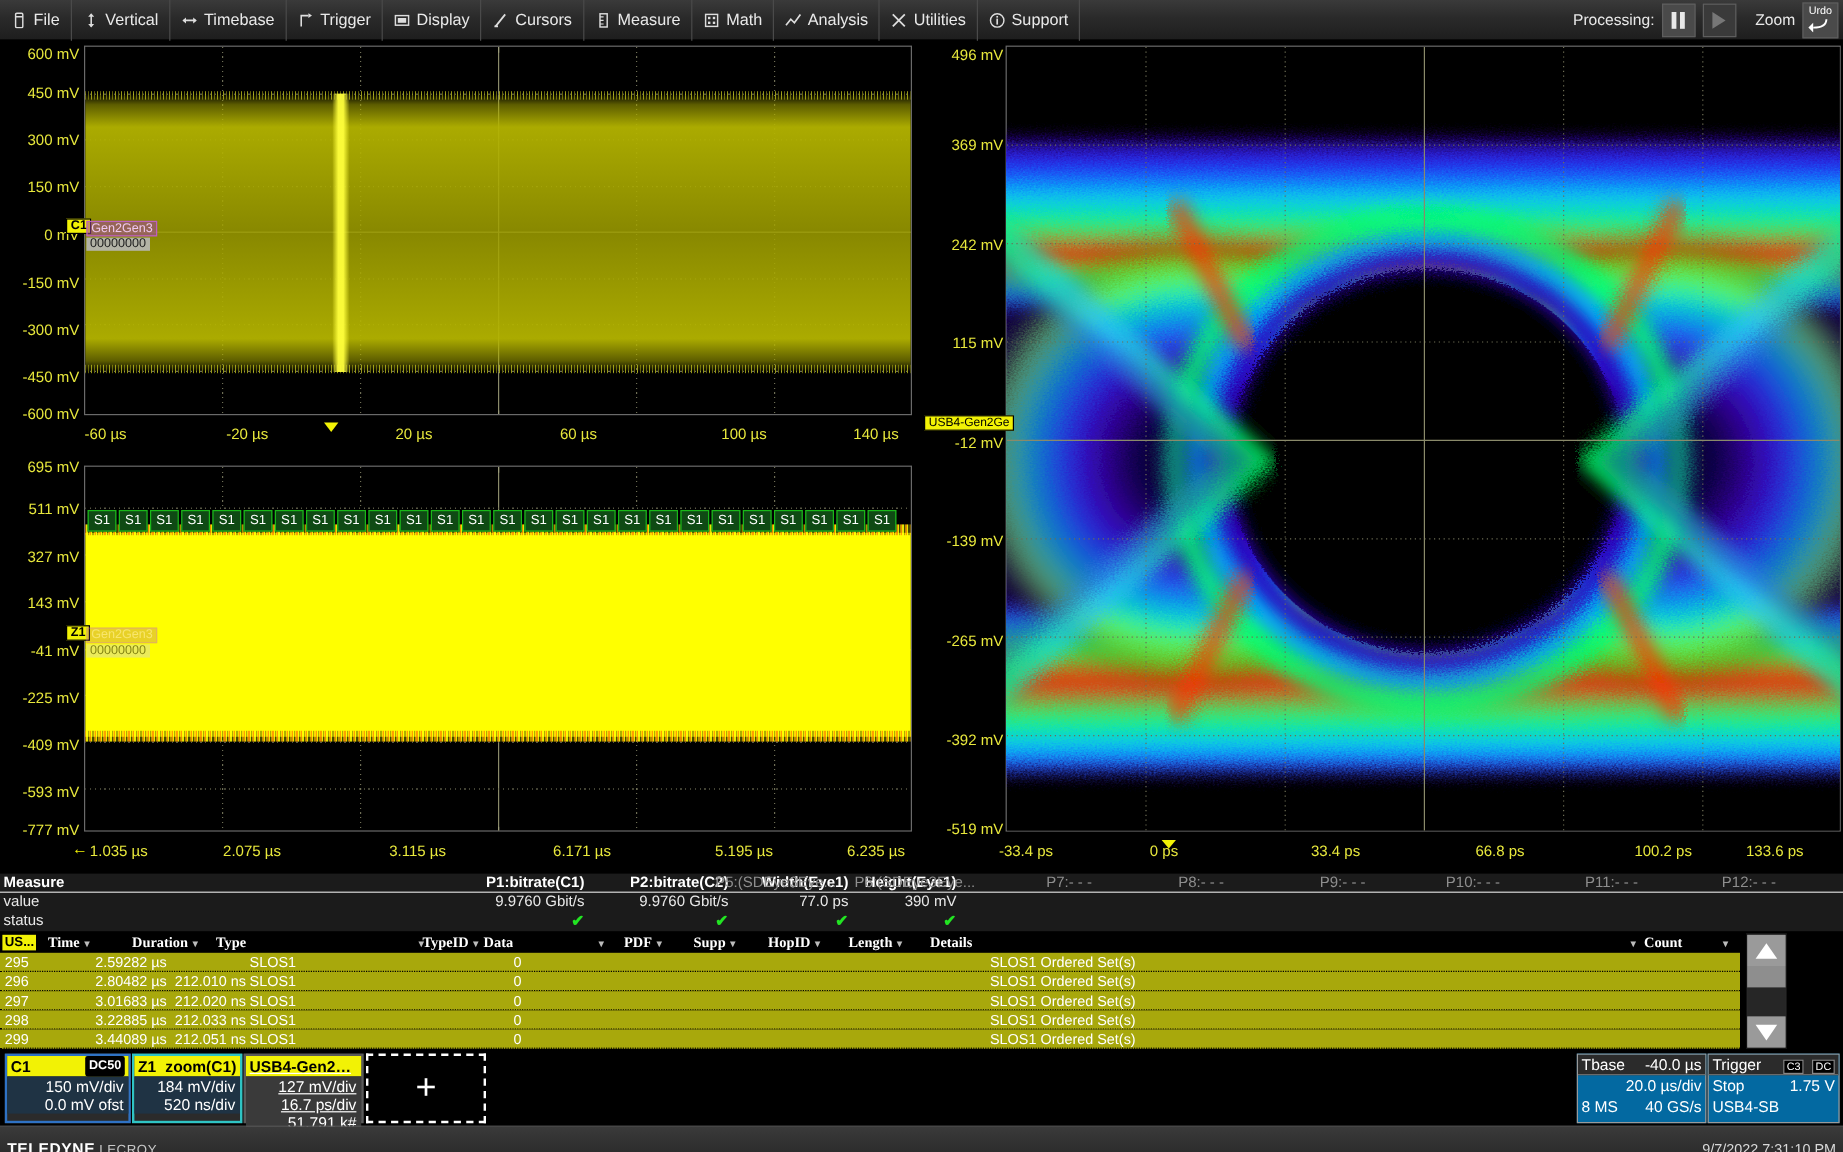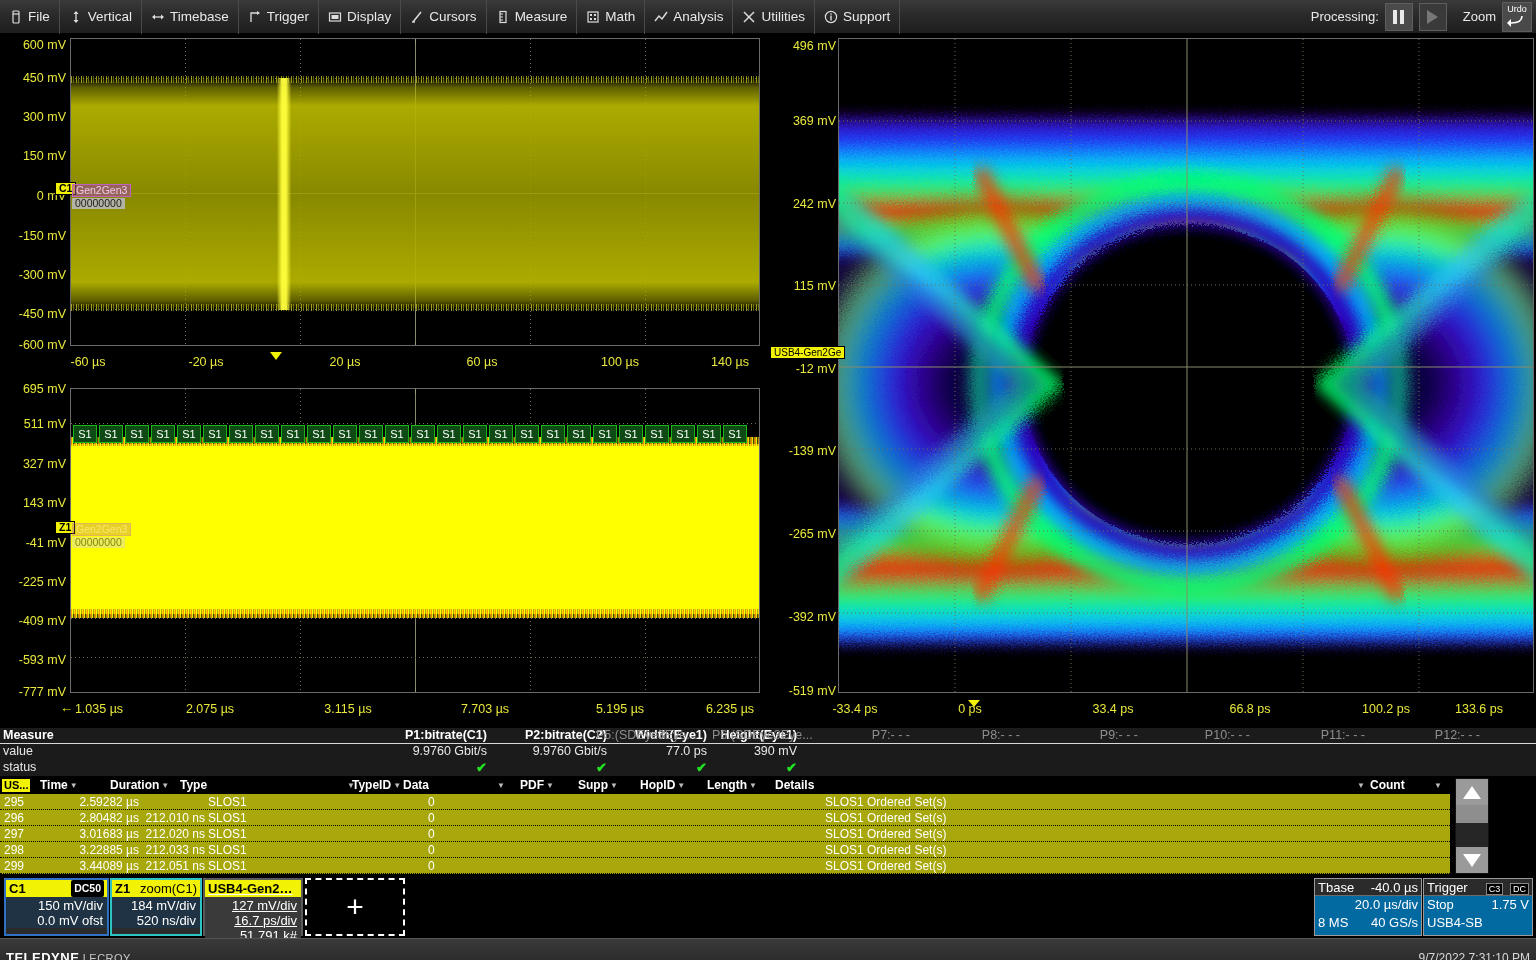--- a/index.html
+++ b/index.html
@@ -128,21 +128,21 @@
   .mdim { color:#8e8e8e; }
   .check { color:#22e422; font-weight:bold; font-size:13px; }
   .measure-sep { position:absolute; left:0; right:0; top:15px; height:1px; background:#d8d8d8; }
 
   
   .dtable { position:absolute; left:0; top:778px; width:1536px; height:96px; background:#000; }
   .dhdr {
     position:absolute; left:0; top:0; width:1450px; height:15px;
     background:#000; color:#ffffff; font-size:12px; font-weight:bold;
   }
-  .dhdr-cell { position:absolute; top:0; height:15px; line-height:15px; white-space:nowrap; }
+  .dhdr-cell { position:absolute; top:0; height:15px; line-height:15px; white-space:nowrap;font-family:Liberation Serif, serif; }
   .dhdr-cell .caret { color:#bbb; font-size:8px; margin-left:2px; vertical-align:middle; }
   .us-chip {
     position:absolute; left:2px; top:1px; background:#f2f205; color:#000;
     font-size:11px; font-weight:bold; padding:0 2px; line-height:13px;
   }
   .drow {
     position:absolute; left:0; width:1450px; height:16px;
     background:#a8a80c; color:#ffffff; font-size:12px; line-height:16px;
     border-bottom:1px dotted #000;
   }
@@ -462,21 +462,21 @@
     </div>
 
     <div class="label-chip chip-z1" style="left:55px;top:521px;">Z1</div>
     <div class="label-chip chip-gen" style="left:72px;top:523px;opacity:.45">Gen2Gen3</div>
     <div class="label-chip chip-bits" style="left:72px;top:537px;opacity:.55">00000000</div>
 
     <div class="arrow-left" style="left:60px;top:700px;">←</div>
     <div class="axis-lbl-x" style="left:44px;top:702px;width:110px;">1.035 µs</div>
     <div class="axis-lbl-x" style="left:155px;top:702px;width:110px;">2.075 µs</div>
     <div class="axis-lbl-x" style="left:293px;top:702px;width:110px;">3.115 µs</div>
-    <div class="axis-lbl-x" style="left:430px;top:702px;width:110px;">7.703 µs</div>
+    <div class="axis-lbl-x" style="left:430px;top:702px;width:110px;">6.171 µs</div>
     <div class="axis-lbl-x" style="left:565px;top:702px;width:110px;">5.195 µs</div>
     <div class="axis-lbl-x" style="left:675px;top:702px;width:110px;">6.235 µs</div>
   </div>
 
   <div>
     <div class="axis-lbl" style="left:768px;top:39px;width:68px;">496 mV</div>
     <div class="axis-lbl" style="left:768px;top:114px;width:68px;">369 mV</div>
     <div class="axis-lbl" style="left:768px;top:197px;width:68px;">242 mV</div>
     <div class="axis-lbl" style="left:768px;top:279px;width:68px;">115 mV</div>
     <div class="axis-lbl" style="left:768px;top:362px;width:68px;">-12 mV</div>
@@ -710,21 +710,21 @@
       </div>
       <div class="dbody">
         <div>150 mV/div</div>
         <div>0.0 mV ofst</div>
       </div>
     </div>
 
     <div class="desc desc-z1" style="left:110px;width:92px;">
       <div class="dtitle">
         <span>Z1</span>
-        <span style="font-weight:normal">zoom(C1)</span>
+        <span style="font-weight:bold">zoom(C1)</span>
       </div>
       <div class="dbody">
         <div>184 mV/div</div>
         <div>520 ns/div</div>
       </div>
     </div>
 
     <div class="desc desc-eye" style="left:203px;width:100px;text-decoration:underline;">
       <div class="dtitle">
         <span>USB4-Gen2…</span>

